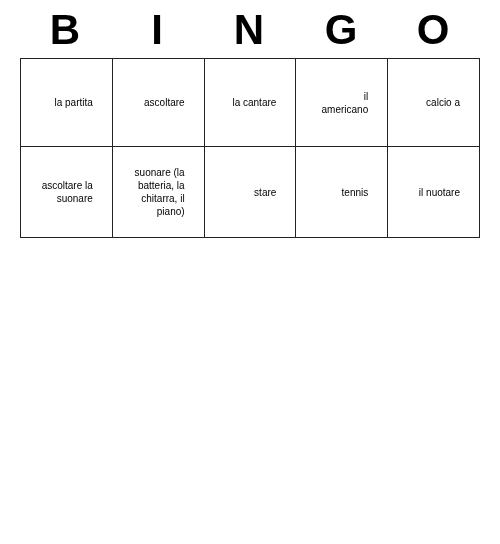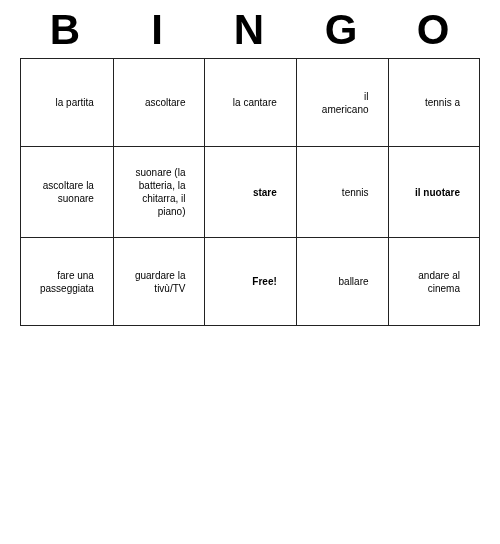--- a/index.html
+++ b/index.html
@@ -39,21 +39,21 @@
       padding: 19px;
       font-size: 10px;
       line-height: 1.3;
     }
     .free-cell {
       font-size: 22px;
       font-weight: bold;
     }
     .large-text {
       font-size: 22px;
-      font-weight: bold;
+      font-weight: normal;
     }
     .small-text {
       font-size: 11px;
       margin-top: 44px;
     }
   </style>
 </head>
 <body>
 
 <div class="bingo-title">
@@ -64,30 +64,23 @@
   <span>O</span>
 </div>
 
 <table class="bingo-grid">
   <tbody id="grid-body">
       <tr>
         <td>la partita</td>
         <td>ascoltare</td>
         <td>la cantare</td>
         <td>il americano</td>
-        <td>tennis a</td>
+        <td>calcio a</td>
       </tr>
       <tr>
         <td class="small-text">ascoltare la suonare</td>
         <td class="small-text">suonare (la batteria, la chitarra, il piano)</td>
         <td class="large-text">stare</td>
         <td>tennis</td>
         <td class="large-text">il nuotare</td>
       </tr>
-      <tr>
-        <td class="small-text">fare una passeggiata</td>
-        <td>guardare la tivù/TV</td>
-        <td class="free-cell">Free!</td>
-        <td>ballare</td>
-        <td>andare al cinema</td>
-      </tr>
     </tbody>
 </table>
 
 </body></html>

